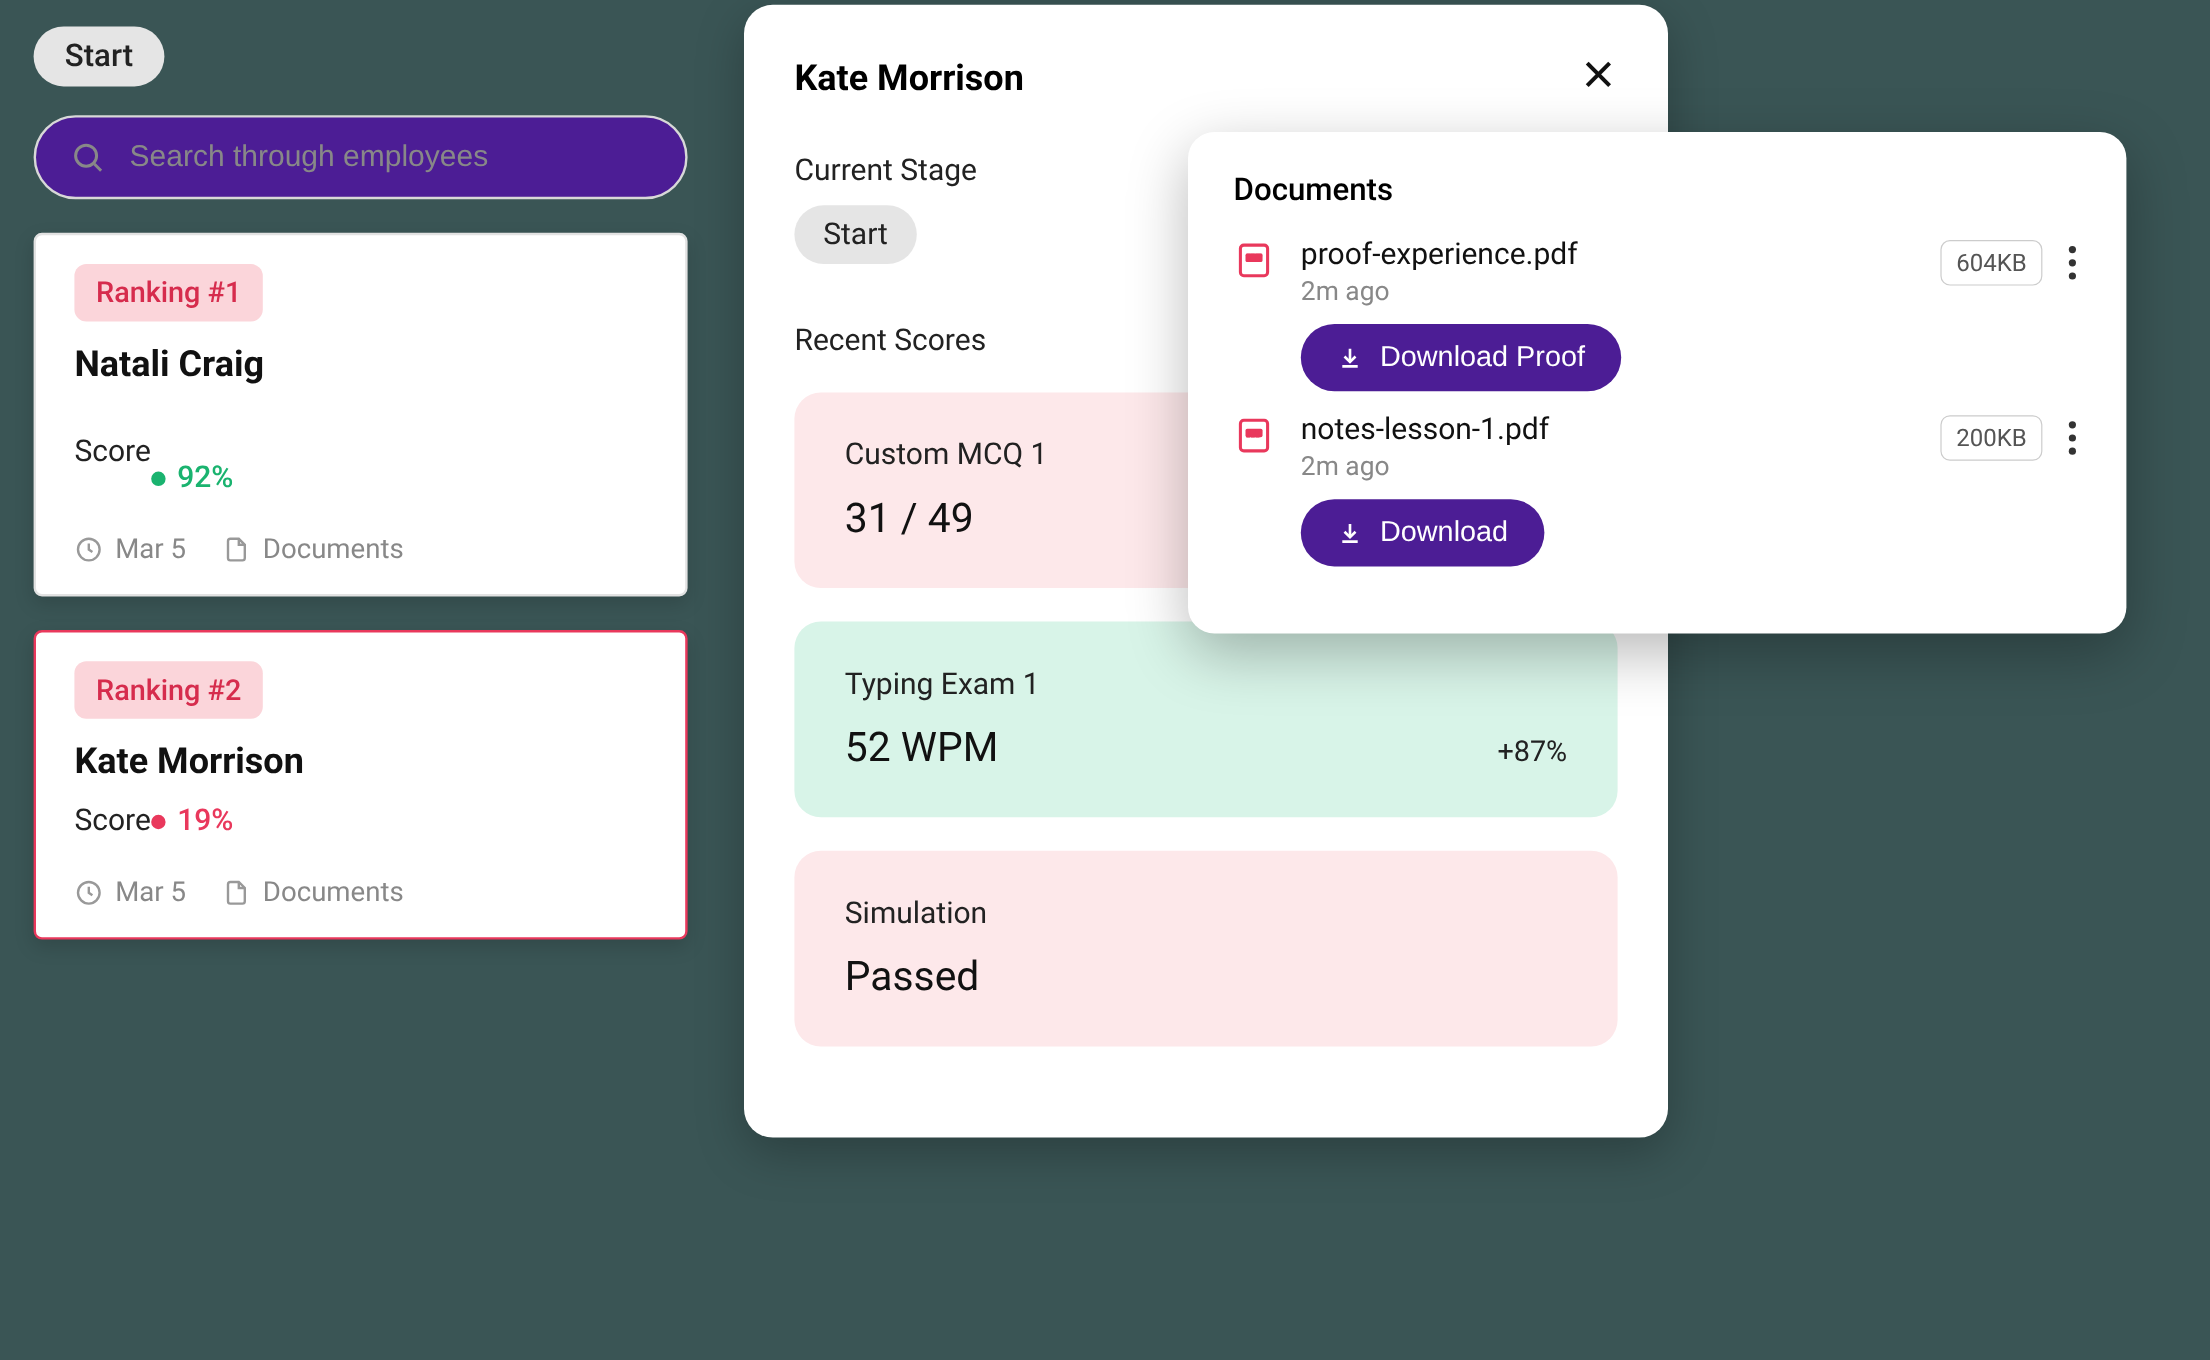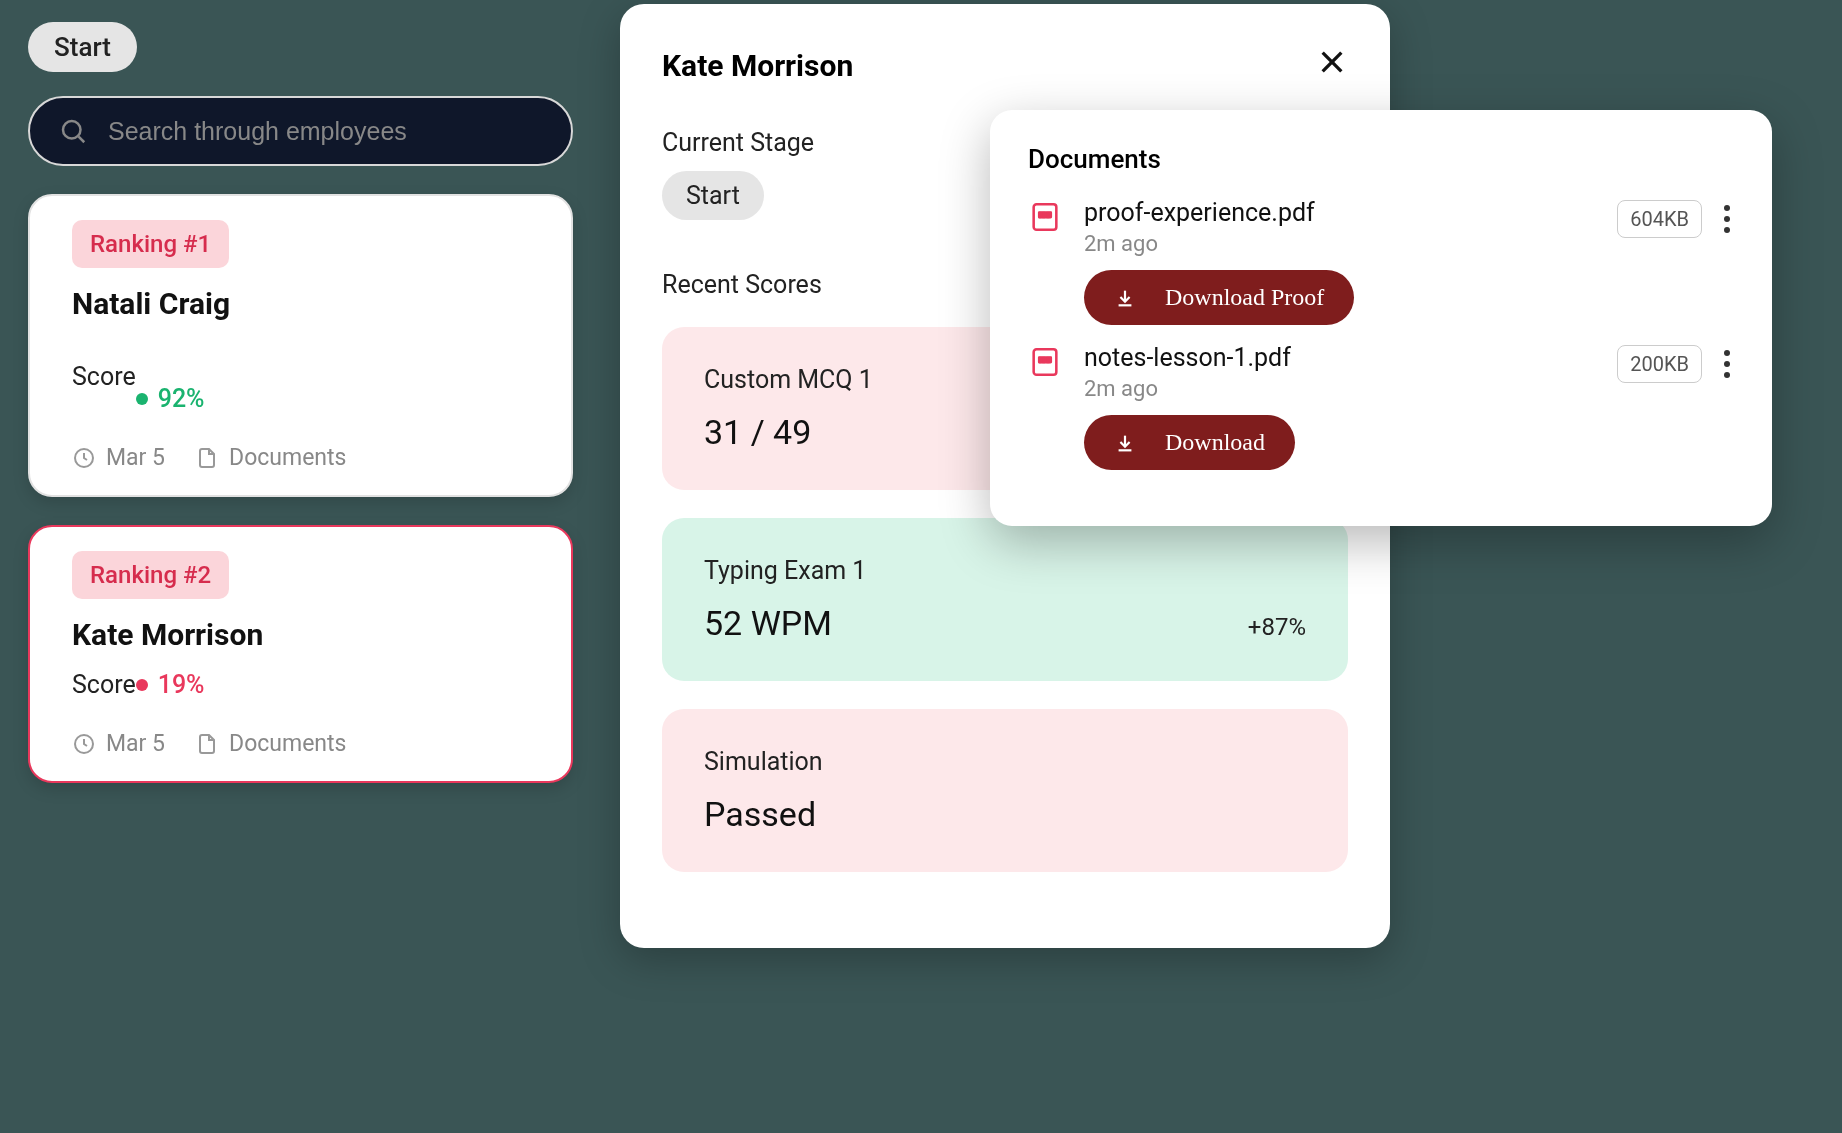--- a/index.html
+++ b/index.html
@@ -26,44 +26,44 @@
   color: #222;
   font-size: 26px;
   font-weight: 500;
   padding: 10px 26px;
   border-radius: 28px;
   margin-bottom: 24px;
 }
 
 .search-box {
   display: flex;
-  align-items: center;
-  background: #0f172a;
+  align-items: flex-start;
+  background: #4c1d95;
   border: 2px solid #d8d8d8;
   border-radius: 40px;
   padding: 18px 28px;
   margin-bottom: 28px;
 }
 .search-box svg { flex-shrink: 0; }
 .search-box input {
   border: none;
   outline: none;
   font-size: 25px;
   color: #888;
   margin-left: 20px;
   width: 100%;
   background: transparent;
 }
 .search-box input::placeholder { color: #888; }
 
 .emp-card {
   background: #fff;
   border: 2px solid #e2e2e2;
-  border-radius: 24px;
-  padding: 24px 42px;
+  border-radius: 7px;
+  padding: 24px 32px;
   margin-bottom: 28px;
   box-shadow: 0 6px 16px rgba(0,0,0,0.15);
 }
 .emp-card.selected {
   border: 2px solid #e9385c;
 }
 .rank-badge {
   display: inline-block;
   background: #fbd5da;
   color: #d62c4d;
@@ -170,29 +170,28 @@
 }
 .docs-title { font-size: 26px; font-weight: 500; margin-bottom: 24px; }
 .doc-item { display: flex; align-items: flex-start; gap: 22px; margin-bottom: 18px; }
 .doc-icon { flex-shrink: 0; margin-top: 2px; }
 .doc-body { flex: 1; }
 .doc-name { font-size: 25px; color: #111; margin-bottom: 4px; }
 .doc-time { font-size: 22px; color: #888; margin-bottom: 14px; }
 .dl-btn {
   display: inline-flex;
   align-items: center;
-  gap: 29px;
-  background: #7f1d1d;
+  gap: 14px;
+  background: #4c1d95;
   color: #fff;
   font-size: 24px;
   padding: 14px 30px;
   border-radius: 32px;
   cursor: pointer;
   border: none;
-  font-family: Liberation Serif, serif;
 }
 .doc-right { display: flex; align-items: center; gap: 18px; margin-top: 2px; }
 .size-tag {
   font-size: 20px;
   color: #555;
   border: 1.5px solid #ccc;
   border-radius: 8px;
   padding: 6px 12px;
 }
 .kebab { display: flex; flex-direction: column; gap: 5px; cursor: pointer; padding: 4px; }

